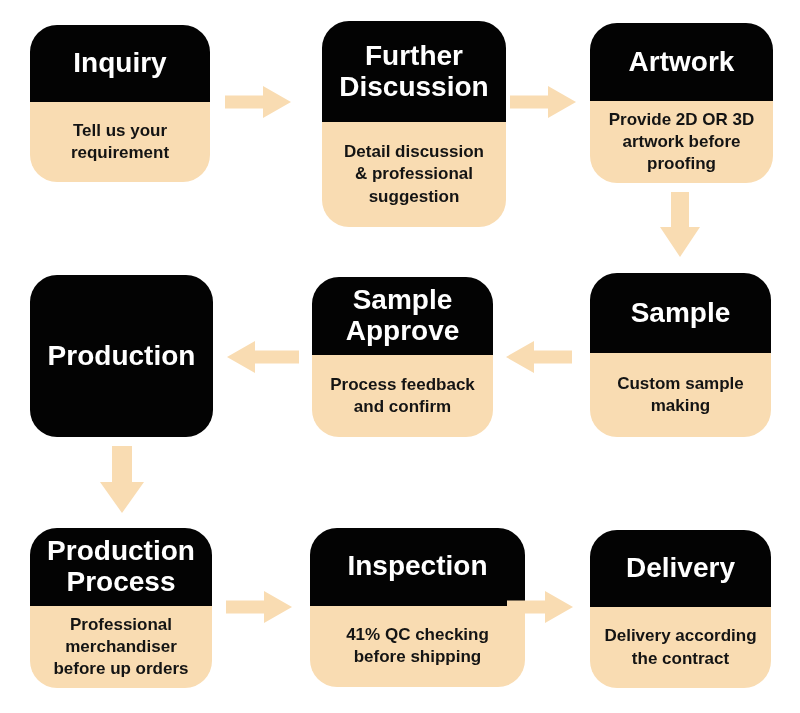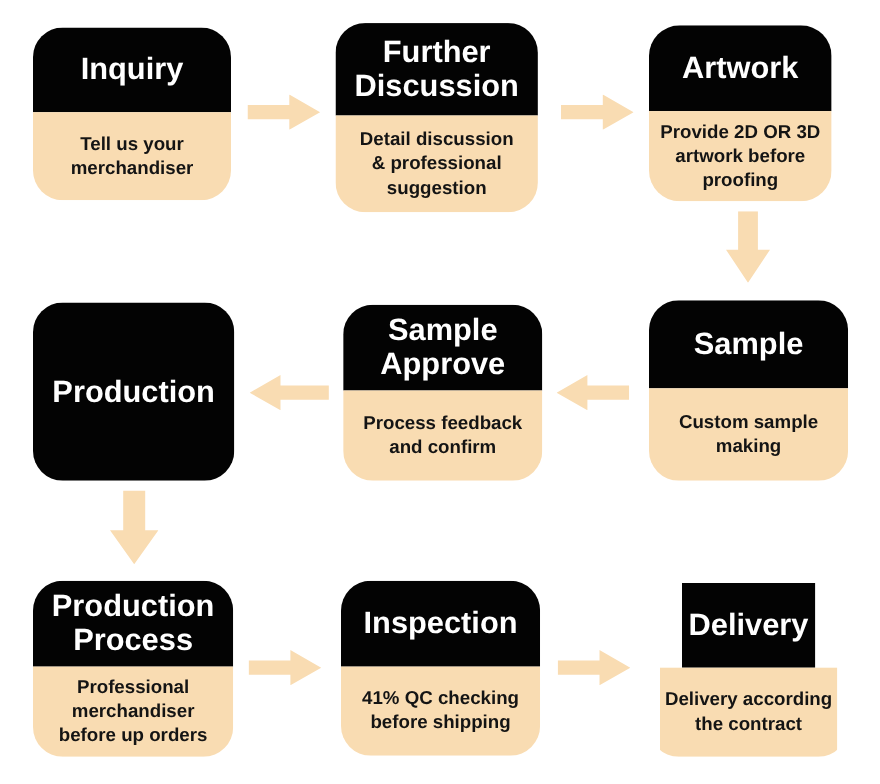--- a/index.html
+++ b/index.html
@@ -53,32 +53,32 @@
   .arrow polygon { fill: var(--arrow-color, #f9dcb2); }
 </style>
 </head>
 <body>
 
 <div class="stage">
 
   <div class="card" style="left:30px; top:25px; width:180px; height:157px;">
     <div class="card-top">Inquiry</div>
     <div class="card-bottom">Tell us your
-merchandiser</div>
+requirement</div>
   </div>
 
-  <div class="card" style="left:305px; top:21px; width:184px; height:172px;">
+  <div class="card" style="left:322px; top:21px; width:184px; height:206px;">
     <div class="card-top">Further
 Discussion</div>
     <div class="card-bottom">Detail discussion
 &amp; professional
 suggestion</div>
   </div>
 
-  <div class="card" style="left:590px; top:23px; width:166px; height:160px;border-radius:28px;">
+  <div class="card" style="left:590px; top:23px; width:183px; height:160px;">
     <div class="card-top">Artwork</div>
     <div class="card-bottom">Provide 2D OR 3D
 artwork before
 proofing</div>
   </div>
 
   <div class="card" style="left:30px; top:275px; width:183px; height:162px;">
     <div class="card-top">Production</div>
   </div>
 
@@ -96,27 +96,27 @@
   </div>
 
   <div class="card" style="left:30px; top:528px; width:182px; height:160px;">
     <div class="card-top">Production
 Process</div>
     <div class="card-bottom">Professional
 merchandiser
 before up orders</div>
   </div>
 
-  <div class="card" style="left:310px; top:528px; width:181px; height:159px;">
+  <div class="card" style="left:310px; top:528px; width:215px; height:159px;">
     <div class="card-top">Inspection</div>
     <div class="card-bottom">41% QC checking
 before shipping</div>
   </div>
 
-  <div class="card" style="left:590px; top:530px; width:181px; height:158px;align-items:center;">
+  <div class="card" style="left:590px; top:530px; width:181px; height:158px;">
     <div class="card-top">Delivery</div>
     <div class="card-bottom">Delivery according
 the contract</div>
   </div>
 
   <div class="arrow" style="left:225px; top:86px;">
     <svg width="66" height="32" viewBox="0 0 66 32">
         <polygon points="0,9.5 38,9.5 38,0 66,16 38,32 38,22.5 0,22.5"></polygon>
       </svg>
   </div>

